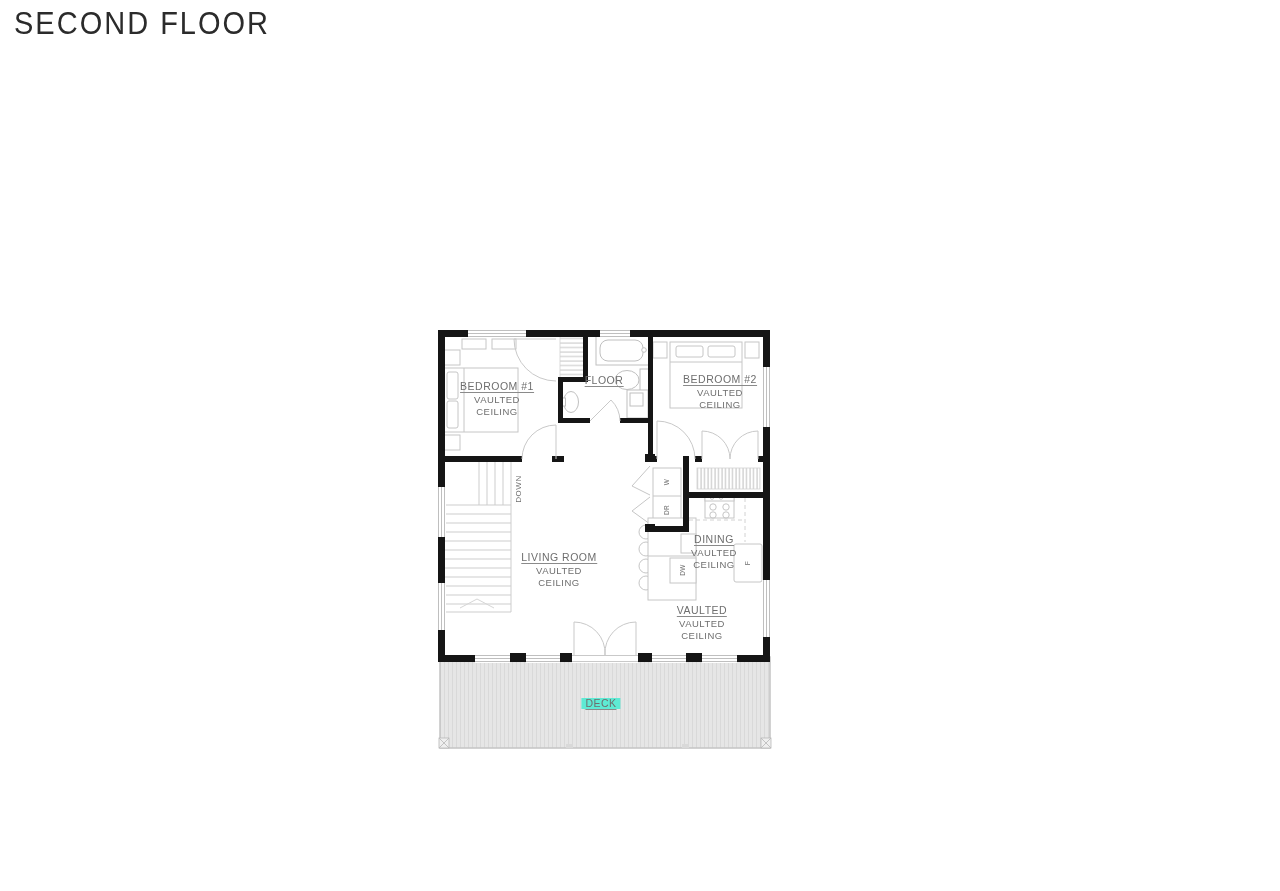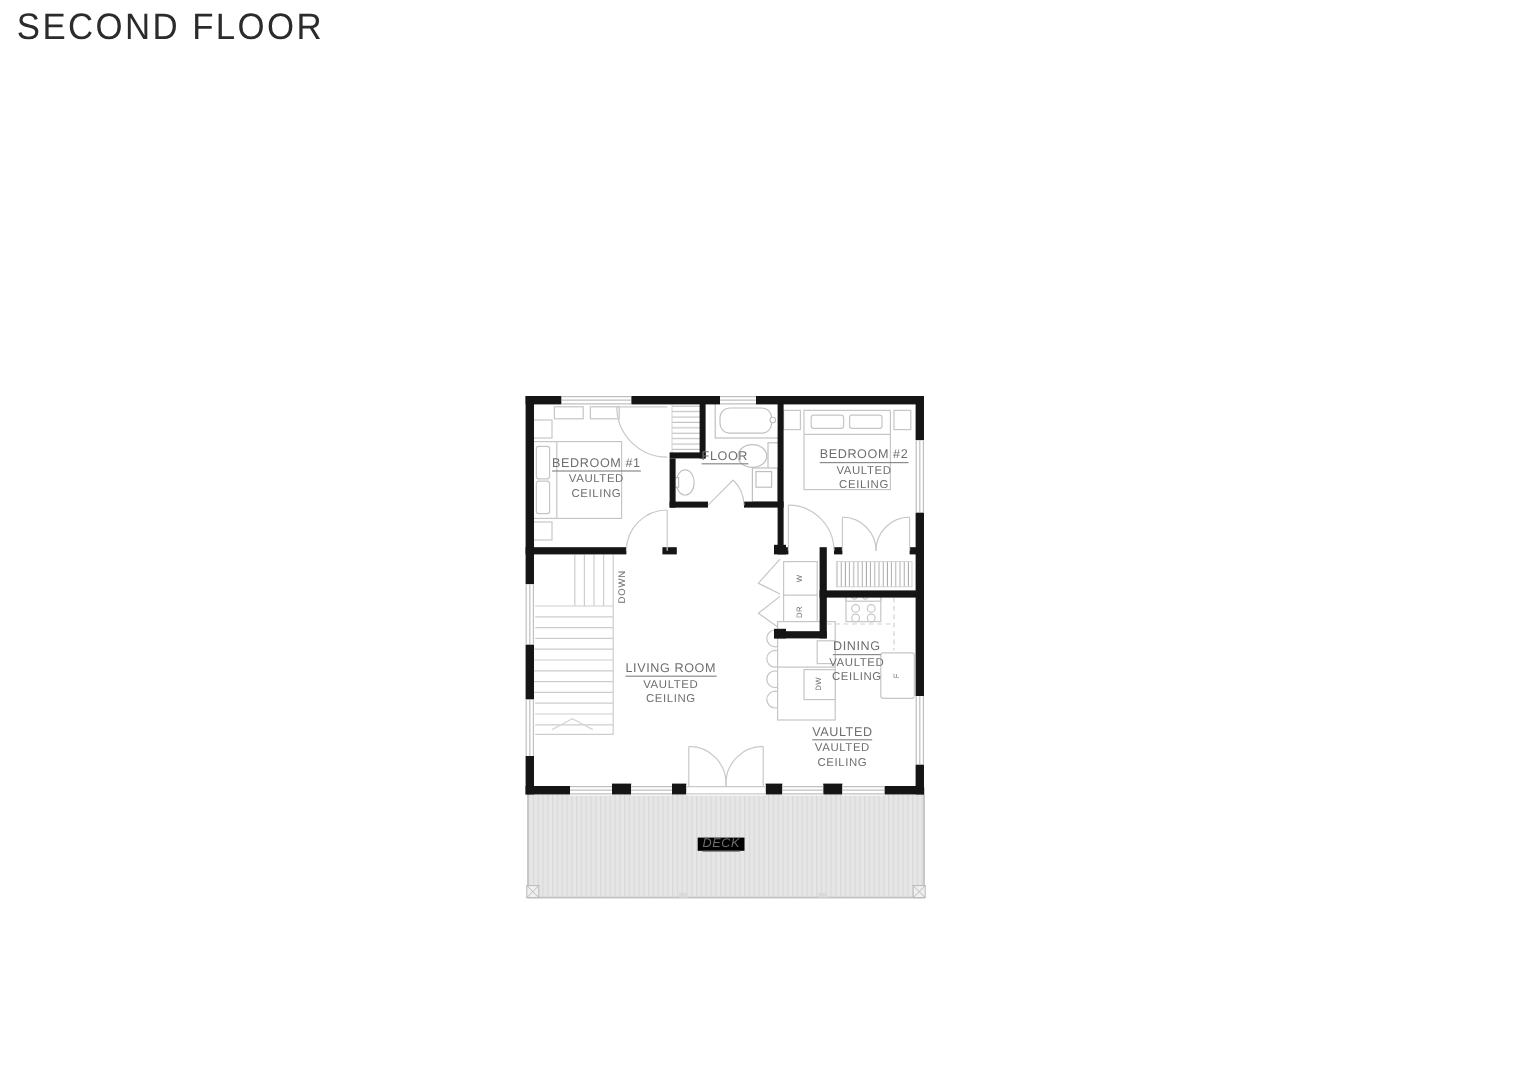--- a/index.html
+++ b/index.html
@@ -10,21 +10,21 @@
          color:#2b2b2b;font-weight:400;transform:scaleY(1.06);transform-origin:left top;}
   svg{position:absolute;left:0;top:0;}
   .lbl{position:absolute;transform:translate(-50%,-50%);color:#6e6e6e;
        text-align:center;white-space:nowrap;line-height:12px;font-size:9.5px;
        letter-spacing:0.5px;}
   .lbl .roomname{font-size:10.5px;display:inline-block;border-bottom:1px solid #8a8a8a;
        padding-bottom:0px;margin-bottom:1px;}
   .rot{transform:translate(-50%,-50%) rotate(-90deg);}
   .appl{font-size:6.5px;letter-spacing:0.3px;color:#6e6e6e;}
   .downlbl{font-size:8px;letter-spacing:0.6px;color:#6e6e6e;}
-  .deckchip{background:#000000;padding:0 4px;font-style:italic;}
+  .deckchip{background:#5eead4;padding:0 4px;}
 </style>
 </head>
 <body>
 
 <div class="canvas">
 
   <div class="title">SECOND FLOOR</div>
 
   <svg width="1280" height="891" viewBox="0 0 1280 891">
     <defs>

